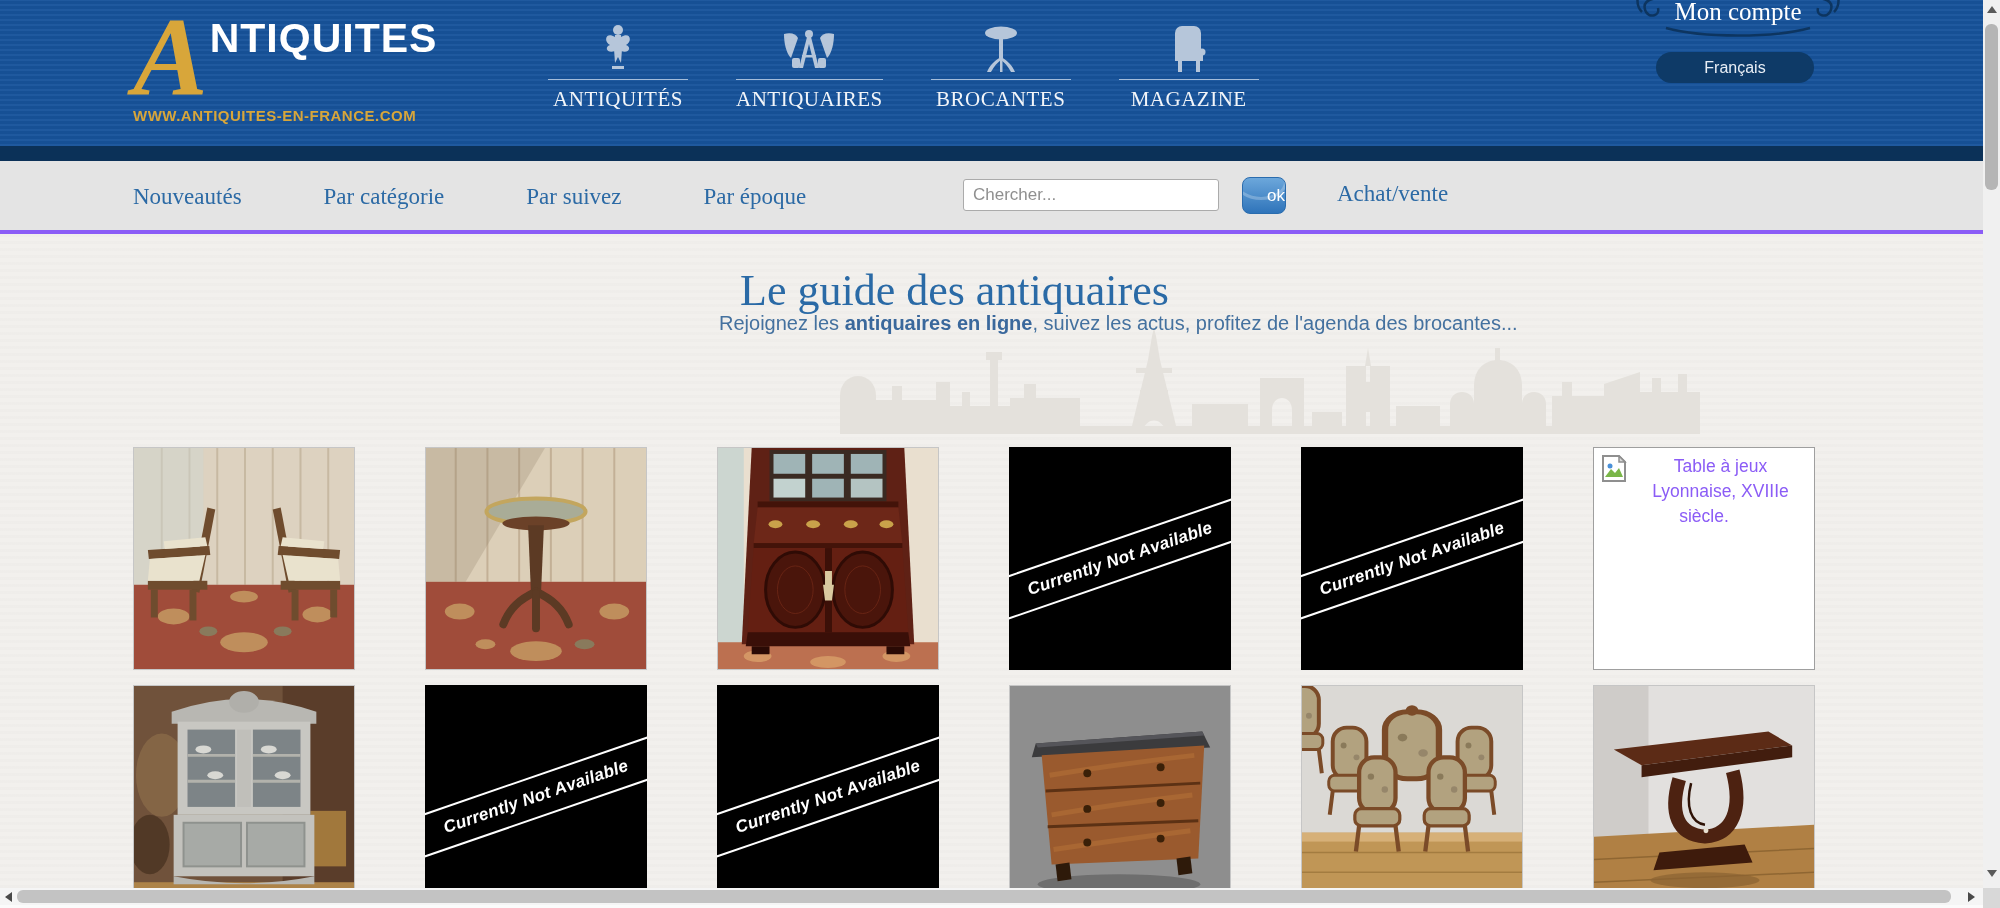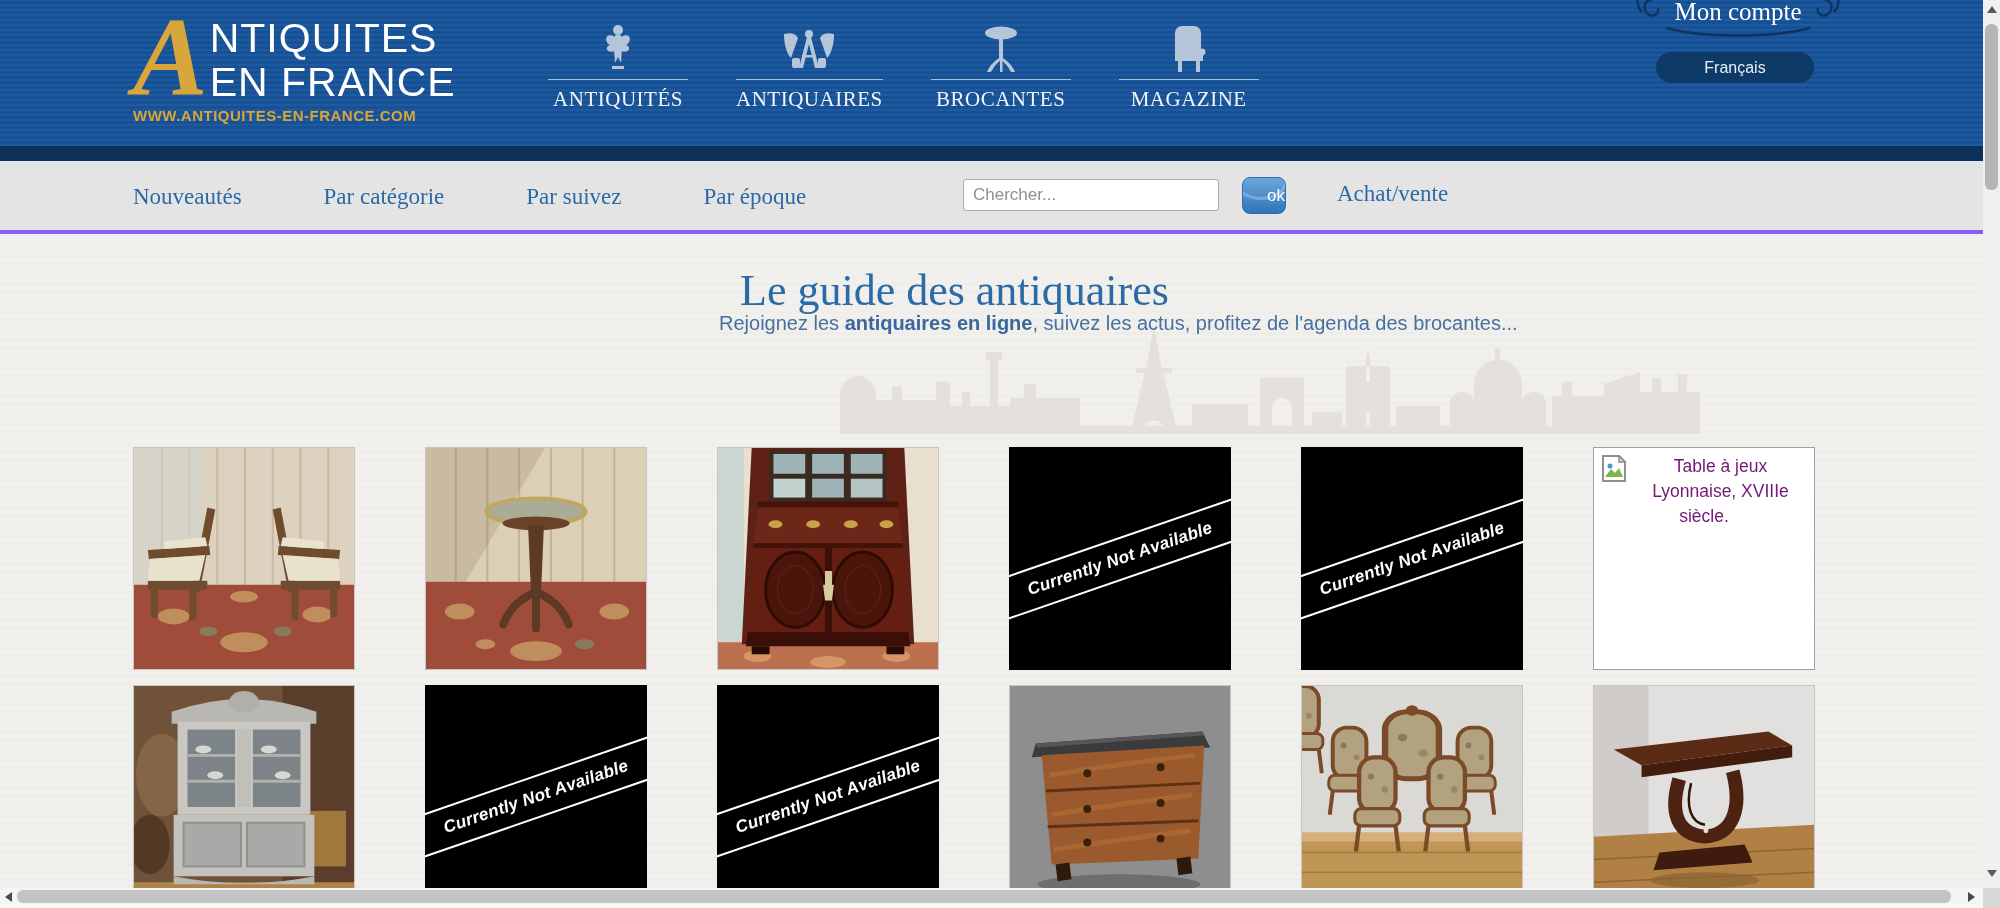--- a/index.html
+++ b/index.html
@@ -9,21 +9,21 @@
   .top-header{position:absolute;left:0;top:0;width:1983px;height:146px;
     background:#17539b;
     background-image:repeating-linear-gradient(0deg, rgba(255,255,255,.035) 0 2px, rgba(0,0,0,.04) 2px 5px);}
   .header-navy{position:absolute;left:0;top:146px;width:1983px;height:15px;background:#0b3158;}
 
   .logo{position:absolute;left:133px;top:8px;cursor:pointer;}
   .logo-row{display:flex;align-items:flex-start;}
   .logo-a{font-family:"Liberation Serif",serif;font-style:italic;font-weight:bold;
     font-size:112px;line-height:.88;color:#d8a63a;margin-right:2px;}
   .logo-lines{display:flex;flex-direction:column;color:#ffffff;font-size:41px;
-    letter-spacing:1px;line-height:44px;margin-top:8px;font-weight:400;}
+    letter-spacing:1px;line-height:44px;margin-top:8px;font-weight:700;}
   .logo-url{color:#d8a63a;font-size:15px;font-weight:bold;letter-spacing:.5px;margin-top:0px;}
 
   .header-nav{position:absolute;left:548px;top:18px;display:flex;gap:48px;}
   .hnav-item{display:flex;flex-direction:column;align-items:center;cursor:pointer;min-width:140px;}
   .hnav-icon{height:56px;display:flex;align-items:flex-end;justify-content:center;}
   .hnav-line{width:100%;height:1px;background:rgba(196,212,233,.8);margin:5px 0 7px;}
   .hnav-label{color:#f2f5f9;font-family:"Liberation Serif",serif;font-size:21px;letter-spacing:.5px;white-space:nowrap;}
 
   .account-ornament{position:absolute;left:1632px;top:-12px;width:212px;height:52px;}
   .account-label{position:absolute;left:1640px;top:-2px;width:196px;text-align:center;
@@ -63,21 +63,21 @@
     grid-template-columns:repeat(6,222px);column-gap:70px;row-gap:15px;z-index:2;}
   .tile{position:relative;width:222px;height:223px;box-sizing:border-box;display:block;overflow:hidden;text-decoration:none;}
   .tile.photo{border:1px solid #c6c6c6;background:#fff;}
   .tile .scene{position:absolute;left:0;top:0;width:100%;height:100%;}
   .tile.unavailable{background:#000;}
   .na-rot{position:absolute;left:-40px;right:-40px;top:50%;transform:translateY(-50%) rotate(-19deg);
     display:flex;flex-direction:column;align-items:center;}
   .na-line{width:100%;height:2px;background:#ffffff;}
   .na-text{color:#fff;font-style:italic;font-weight:bold;font-size:17px;white-space:nowrap;
     margin:9px 0;letter-spacing:.3px;}
-  .tile.broken{background:#fff;border:1px solid #9f9f9f;padding:6px;font-size:17.5px;color:#701a75;line-height:25px;}
+  .tile.broken{background:#fff;border:1px solid #9f9f9f;padding:6px;font-size:17.5px;color:#8b5cf6;line-height:25px;}
   .broken-icon{float:left;width:26px;height:27px;margin:1px 6px 2px 1px;}
   .alt-text{display:block;text-align:center;}
 
   
   .vscroll{position:absolute;left:1983px;top:0;width:17px;height:888px;background:#f0f0f0;}
   .vthumb{position:absolute;left:2px;top:24px;width:13px;height:166px;background:#b5b5b5;border-radius:6px;cursor:pointer;}
   .arrow{position:absolute;width:0;height:0;}
   .arrow.up{left:4px;top:6px;border-left:5px solid transparent;border-right:5px solid transparent;border-bottom:7px solid #5a5a5a;}
   .arrow.down{left:4px;top:870px;border-left:5px solid transparent;border-right:5px solid transparent;border-top:7px solid #5a5a5a;}
   .hscroll{position:absolute;left:0;top:888px;width:1983px;height:17px;background:#f5f5f5;}
@@ -92,21 +92,20 @@
 
 <div id="screen">
 
   <div class="top-header">
 
     <div class="logo">
       <div class="logo-row">
         <span class="logo-a">A</span>
         <span class="logo-lines">
           <span>NTIQUITES</span>
-          <span>EN FRANCE</span>
         </span>
       </div>
       <div class="logo-url">WWW.ANTIQUITES-EN-FRANCE.COM</div>
     </div>
 
     <div class="header-nav">
       <div class="hnav-item">
         <span class="hnav-icon">
           <svg width="32" height="50" viewBox="0 0 32 50" fill="#b6c6da">
             <circle cx="16" cy="6" r="5"></circle>

